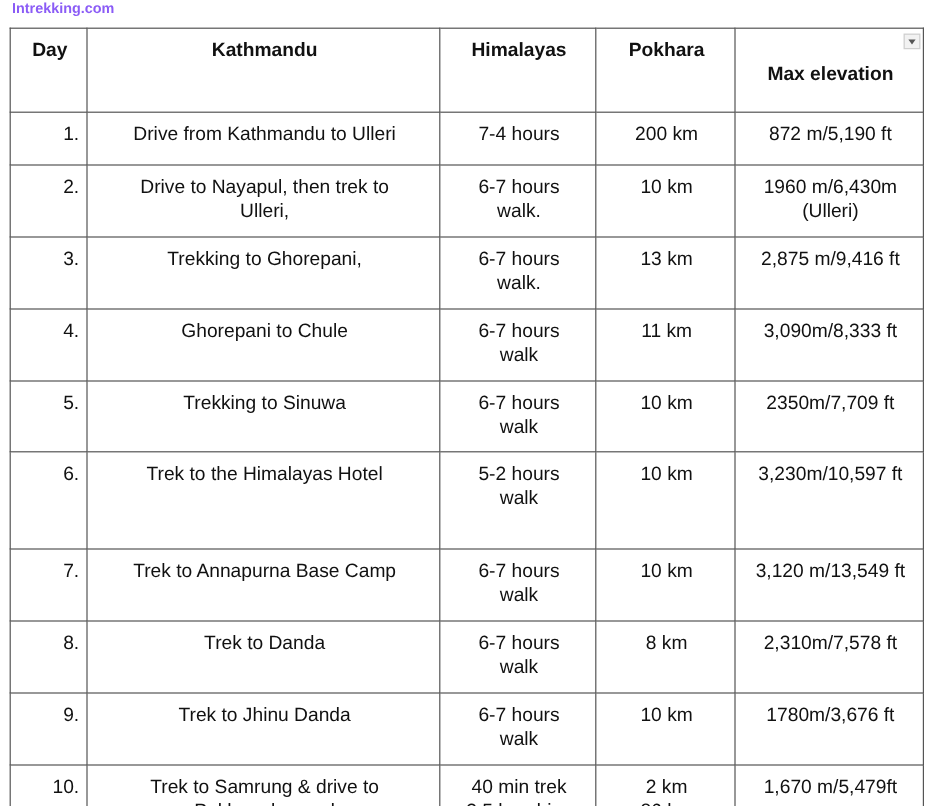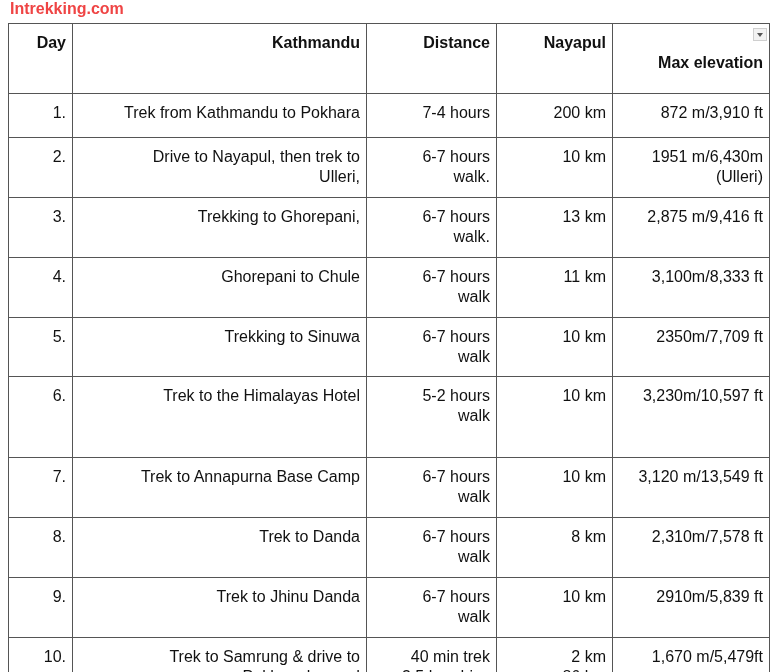--- a/index.html
+++ b/index.html
@@ -2,34 +2,34 @@
 <html><head>
 <meta charset="utf-8">
 <style>
   html, body { margin: 0; padding: 0; background: #ffffff; }
   body {
     width: 775px; height: 672px; position: relative; overflow: hidden;
     font-family: "Liberation Sans", sans-serif; color: #111;
   }
   .site-title {
     position: absolute; left: 10px; top: 0px;
-    font-size: 16px; font-weight: bold; color: #ef4444;
+    font-size: 12px; font-weight: bold; color: #8b5cf6;
   }
   table.itin {
     position: absolute; left: 8px; top: 23px;
     border-collapse: collapse; table-layout: fixed;
     width: 761px;
     font-size: 16px;
   }
   table.itin th, table.itin td {
     border: 1.3px solid #555;
     vertical-align: top;
     padding: 9px 6px 0 8px;
     line-height: 20px;
-    text-align: right;
+    text-align: center;
     white-space: pre-line;
   }
   table.itin th {
     font-weight: bold; height: 28px; padding-top: 9px;
     position: relative;
   }
   table.itin td.day { text-align: right; padding-right: 6px; }
   .filter-btn {
     position: absolute; right: 2px; top: 4px;
     width: 14px; height: 13px;
@@ -52,61 +52,61 @@
     <col style="width:64px">
     <col style="width:294px">
     <col style="width:130px">
     <col style="width:116px">
     <col style="width:157px">
   </colgroup>
   <thead>
     <tr style="height:38px">
       <th>Day</th>
       <th>Kathmandu</th>
-      <th>Distance</th>
-      <th>Nayapul</th>
+      <th>Himalayas</th>
+      <th>Pokhara</th>
       <th>
         <span>Max elevation</span>
         <span class="filter-btn"></span>
       </th>
     </tr>
   </thead>
   <tbody id="tbody">
       <tr style="height: 44px;">
         <td class="day">1.</td>
-        <td>Trek from Kathmandu to Pokhara</td>
+        <td>Drive from Kathmandu to Ulleri</td>
         <td>7-4 hours</td>
         <td>200 km</td>
-        <td>872 m/3,910 ft</td>
+        <td>872 m/5,190 ft</td>
       </tr>
       <tr style="height: 60px;">
         <td class="day">2.</td>
         <td>Drive to Nayapul, then trek to
 Ulleri,</td>
         <td>6-7 hours
 walk.</td>
         <td>10 km</td>
-        <td>1951 m/6,430m
+        <td>1960 m/6,430m
 (Ulleri)</td>
       </tr>
       <tr style="height: 60px;">
         <td class="day">3.</td>
         <td> Trekking to Ghorepani,</td>
         <td>6-7 hours
 walk.</td>
         <td> 13 km</td>
         <td>2,875 m/9,416 ft</td>
       </tr>
       <tr style="height: 60px;">
         <td class="day">4.</td>
         <td>Ghorepani to Chule</td>
         <td>6-7 hours
 walk</td>
         <td>11 km</td>
-        <td>3,100m/8,333 ft</td>
+        <td>3,090m/8,333 ft</td>
       </tr>
       <tr style="height: 59px;">
         <td class="day">5.</td>
         <td>Trekking to Sinuwa</td>
         <td>6-7 hours
 walk</td>
         <td>10 km</td>
         <td>2350m/7,709 ft</td>
       </tr>
       <tr style="height: 81px;">
@@ -132,21 +132,21 @@
 walk</td>
         <td>8 km</td>
         <td>2,310m/7,578 ft</td>
       </tr>
       <tr style="height: 60px;">
         <td class="day">9.</td>
         <td> Trek to Jhinu Danda</td>
         <td>6-7 hours
 walk</td>
         <td>10 km</td>
-        <td>2910m/5,839 ft</td>
+        <td>1780m/3,676 ft</td>
       </tr>
       <tr style="height: 59px;">
         <td class="day">10.</td>
         <td> Trek to Samrung &amp; drive to
 Pokhara by road</td>
         <td>40 min trek
 3.5 hrs drive</td>
         <td>2 km
 86 km</td>
         <td>1,670 m/5,479ft</td>

